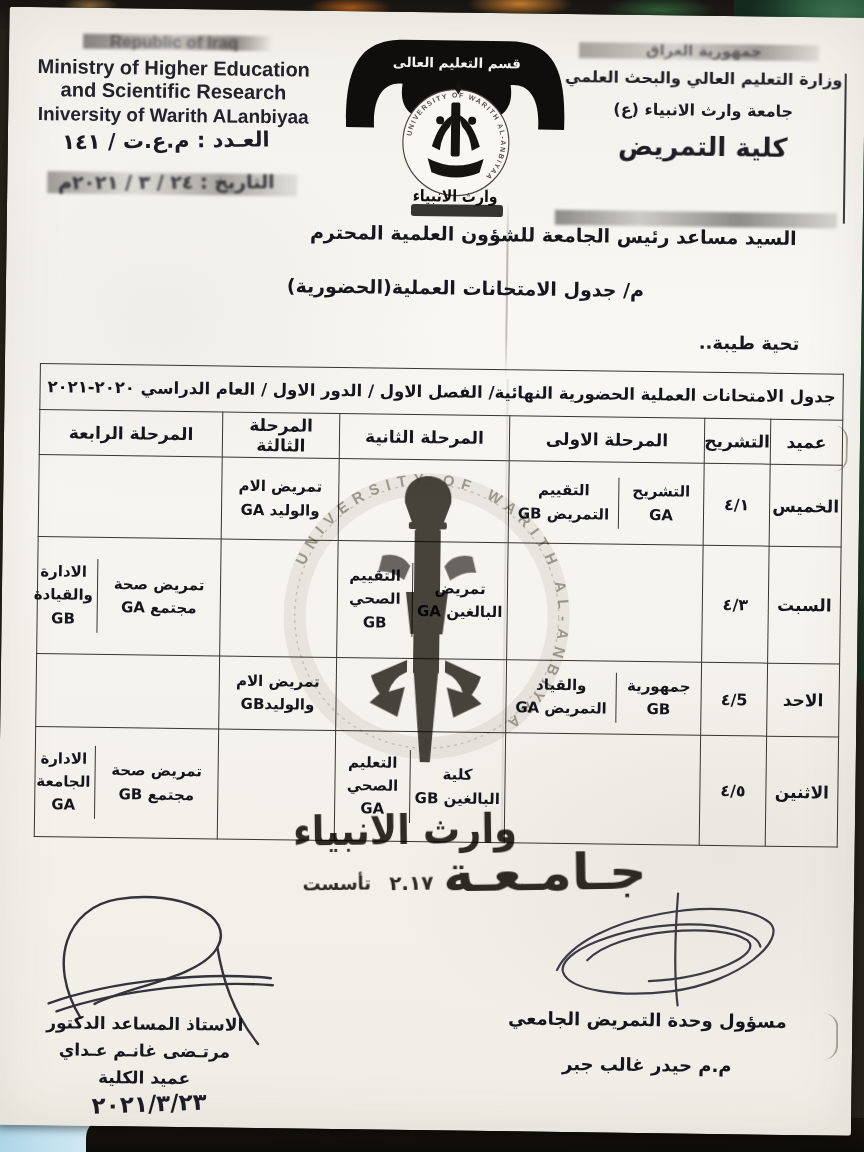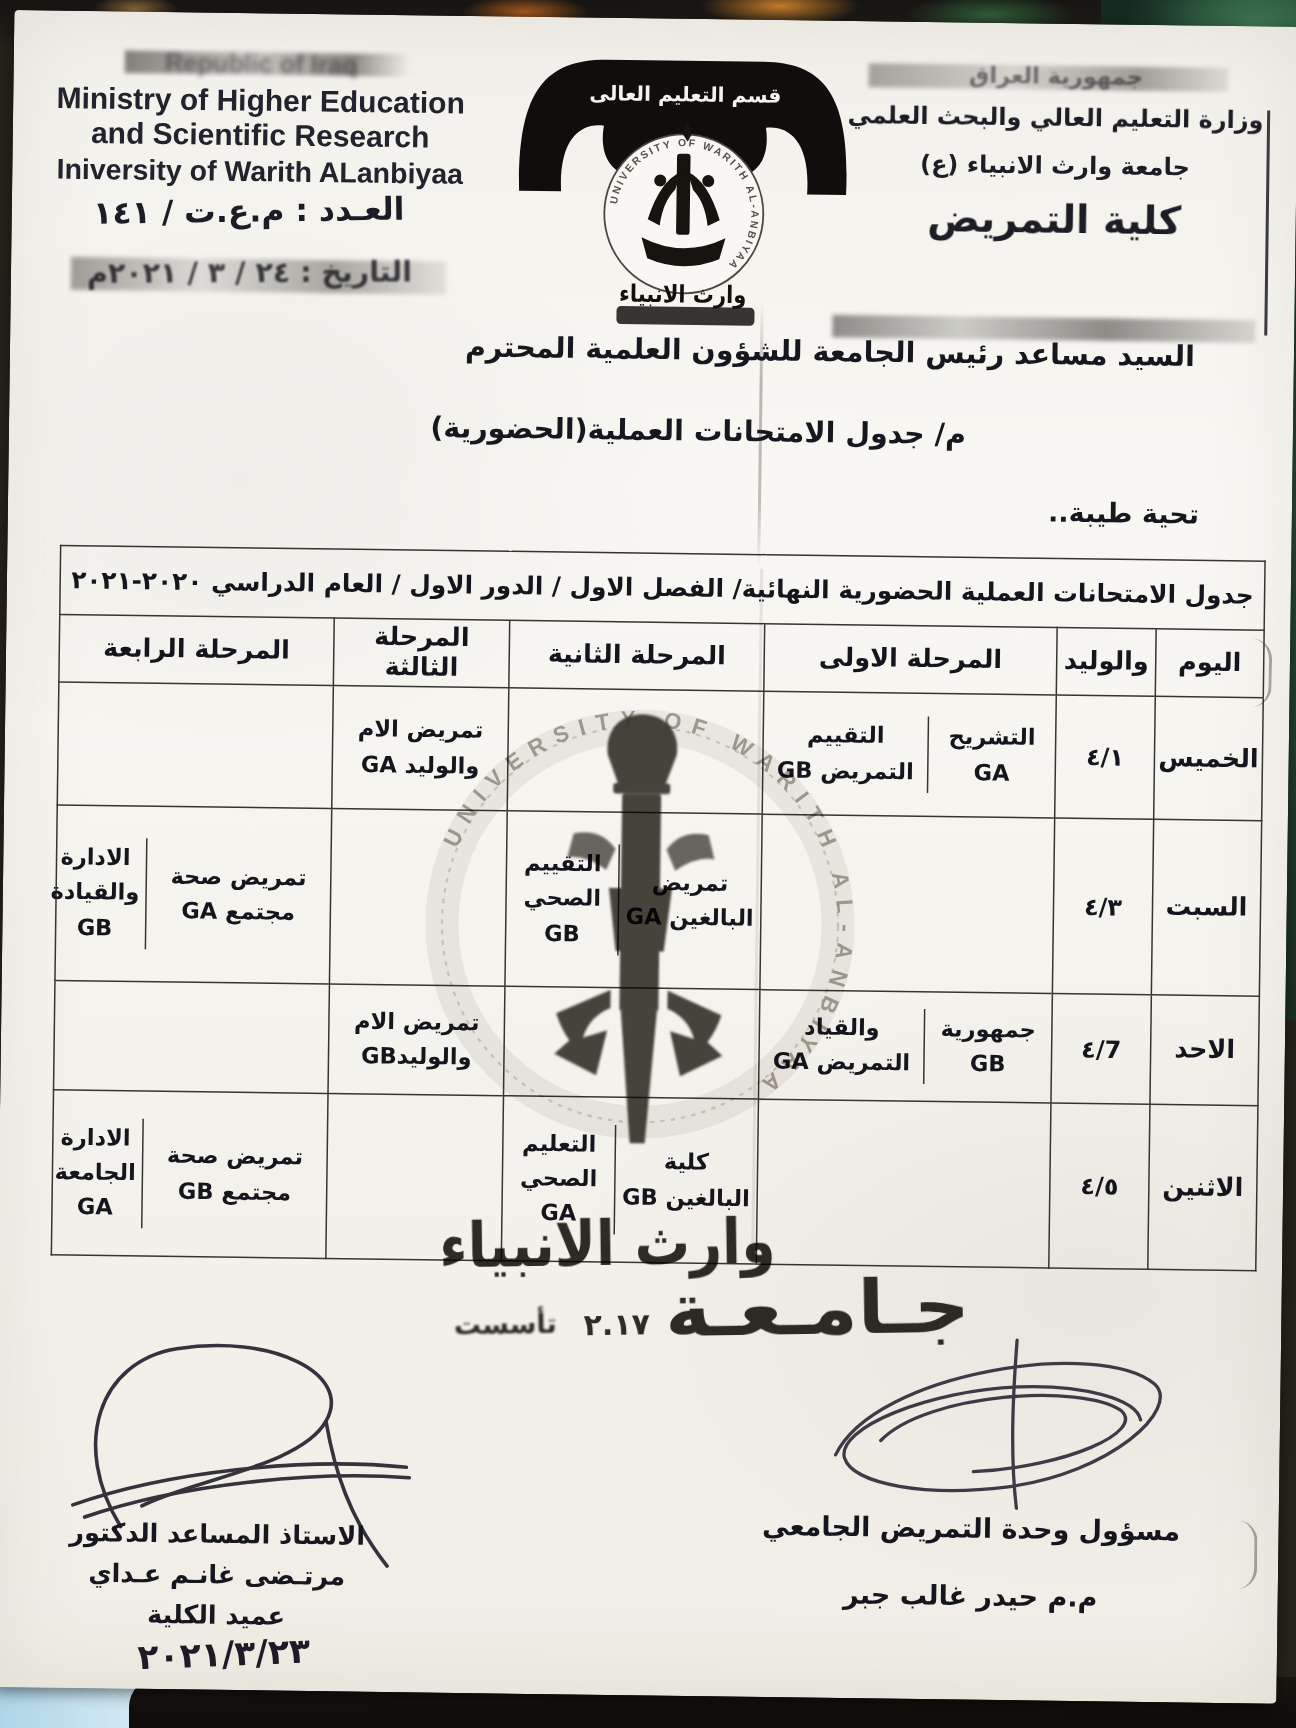--- a/index.html
+++ b/index.html
@@ -174,22 +174,22 @@
           <col style="width:195px">
         <col style="width:170px">
           <col style="width:117px">
           <col style="width:183px">
       </colgroup>
       <tbody>
           <tr class="t-title">
             <td colspan="6">جدول الامتحانات العملية الحضورية النهائية/ الفصل الاول / الدور الاول / العام الدراسي ٢٠٢٠-٢٠٢١</td>
           </tr>
       <tr class="t-head">
-        <td>اليوم</td>
-        <td>والوليد</td>
+        <td>عميد</td>
+        <td>التشريح</td>
         <td>المرحلة الاولى</td>
         <td>المرحلة الثانية</td>
         <td>المرحلة الثالثة</td>
         <td>المرحلة الرابعة</td>
       </tr>
       <tr class="r0">
         <td class="day">الخميس</td>
         <td class="date">٤/١</td>
         <td>
               <div class="split">
@@ -216,21 +216,21 @@
         <td></td>
         <td>
               <div class="split">
           <div class="sub w113">تمريض صحة مجتمع GA</div>
           <div class="sub grow">الادارة والقيادة GB</div>
         </div>
             </td>
       </tr>
       <tr class="r2">
         <td class="day">الاحد</td>
-        <td class="date">7/٤</td>
+        <td class="date">5/٤</td>
         <td>
               <div class="split">
           <div class="sub w74">جمهورية GB</div>
           <div class="sub grow">والقياد التمريض GA</div>
         </div>
             </td>
         <td></td>
         <td>
               <div class="single">تمريض الام والوليدGB</div>
             </td>

